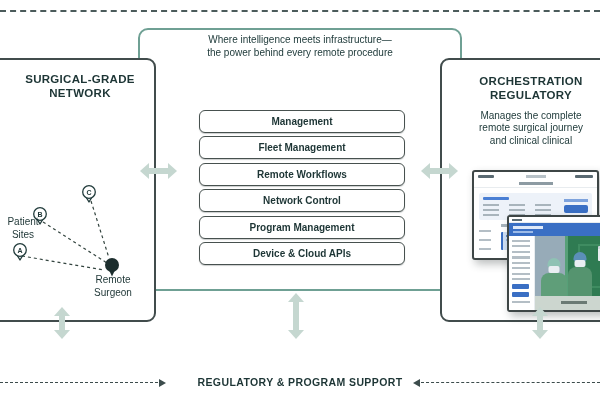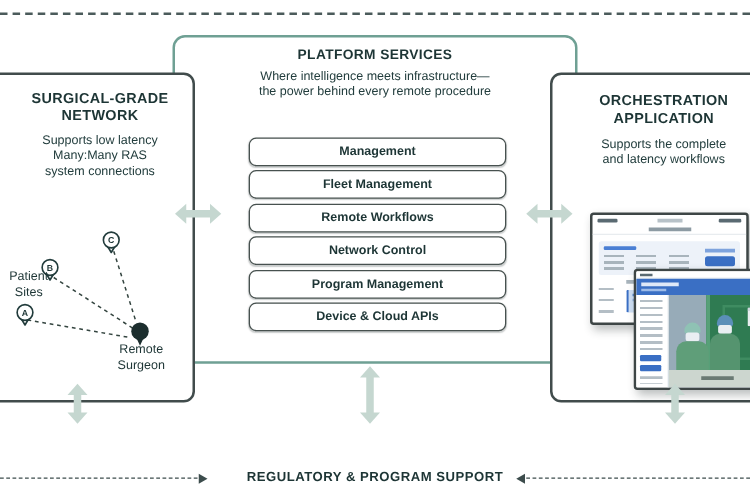--- a/index.html
+++ b/index.html
@@ -138,42 +138,36 @@
   .surgeon-2 .cap { background:#5b8fb8; } .surgeon-2 .bodyv { background:#55946f; }
 </style>
 </head>
 <body>
 
 <div class="canvas">
 
   <div class="top-dashes"></div>
 
   <div class="panel teal center-panel">
-    <div class="panel-title">PLATFORM SERVICES</div>
     <div class="panel-desc">
       <div>Where intelligence meets infrastructure—</div>
       <div>the power behind every remote procedure</div>
     </div>
     <div class="services">
       <div class="service-box">Management</div>
       <div class="service-box">Fleet Management</div>
       <div class="service-box">Remote Workflows</div>
       <div class="service-box">Network Control</div>
       <div class="service-box">Program Management</div>
       <div class="service-box">Device &amp; Cloud APIs</div>
     </div>
   </div>
 
   <div class="panel dark left-panel">
     <div class="panel-title" style="margin-left:18px;">SURGICAL-GRADE NETWORK</div>
-    <div class="panel-desc" style="margin-left:18px;">
-      <div>Supports low latency</div>
-      <div>Many:Many RAS</div>
-      <div>system connections</div>
-    </div>
 
     <svg class="net-svg" width="170" height="135" viewBox="0 0 170 135">
       <line x1="34" y1="79" x2="116" y2="93" stroke="#33443f" stroke-width="1.2" stroke-dasharray="3,3"></line>
       <line x1="55" y1="45" x2="119" y2="86" stroke="#33443f" stroke-width="1.2" stroke-dasharray="3,3"></line>
       <line x1="103" y1="24" x2="121" y2="81" stroke="#33443f" stroke-width="1.2" stroke-dasharray="3,3"></line>
 
       <g transform="translate(32,73)">
         <path d="M-3.2,4.6 L0,10 L3.2,4.6" fill="#fff" stroke="#223c3c" stroke-width="1.3" stroke-linejoin="round"></path>
         <circle r="6.3" fill="#fff" stroke="#223c3c" stroke-width="1.3"></circle>
         <text text-anchor="middle" dy="2.6" font-size="7" font-weight="bold" fill="#1d3535">A</text>
@@ -191,24 +185,25 @@
       <g transform="translate(124,88)">
         <path d="M-4,3 L0,11.5 L4,3 Z" fill="#1c2e2e"></path>
         <circle r="7" fill="#1c2e2e"></circle>
       </g>
     </svg>
     <div class="net-label patient-sites-label">Patient Sites</div>
     <div class="net-label remote-surgeon-label">Remote Surgeon</div>
   </div>
 
   <div class="panel dark right-panel">
-    <div class="panel-title" style="margin:14px auto 0; width:130px;">ORCHESTRATION APPLICATION</div>
+    <div class="panel-title" style="margin:14px auto 0; width:130px;">ORCHESTRATION REGULATORY</div>
     <div class="panel-desc" style="margin:7px auto 0; width:132px;">
-      <div>Supports the complete</div>
-      <div>and latency workflows</div>
+      <div>Manages the complete</div>
+      <div>remote surgical journey</div>
+      <div>and clinical clinical</div>
     </div>
 
     <div class="shot shot-back">
       <div class="bs-header">
         <div class="bar dark bs-logo"></div>
         <div class="bar dark bs-right"></div>
         <div class="bs-centerlogo"></div>
         <div class="bs-date"></div>
       </div>
       <div class="bs-card">

